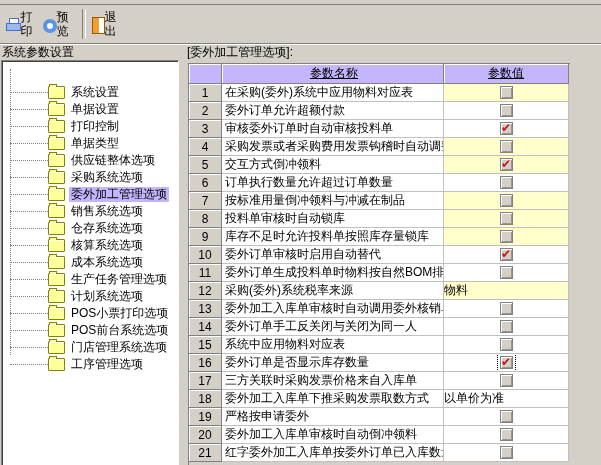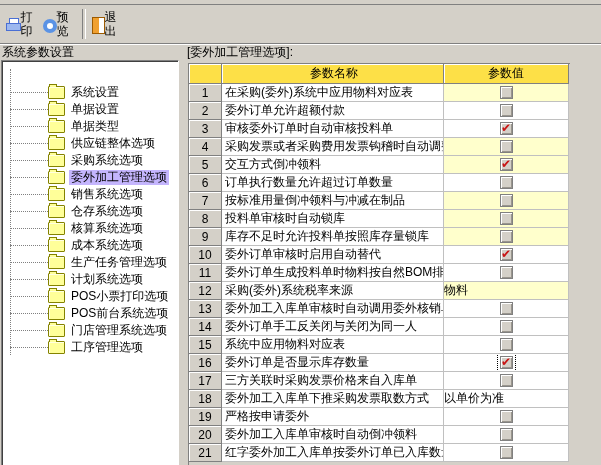--- a/index.html
+++ b/index.html
@@ -55,23 +55,23 @@
   .gc{box-sizing:border-box;overflow:hidden;white-space:nowrap;display:flex;align-items:center;}
   .gc.num{width:33px;flex:none;justify-content:center;background:#d4d0c8;
           border-right:1px solid #808080;border-bottom:1px solid #808080;
           box-shadow:inset 1px 1px 0 #fff;}
   .gc.name{width:222px;flex:none;background:#fff;padding-left:3px;
            border-right:1px solid #c0c0c0;border-bottom:1px solid #c0c0c0;}
   .gc.val{width:125px;flex:none;background:#fff;justify-content:center;
           border-right:1px solid #c0c0c0;border-bottom:1px solid #c0c0c0;}
   .gc.val.text{justify-content:flex-start;}
   .gc.val.yellow{background:#ffffcc;}
-  .header .gc{background:#fde047;justify-content:center;font-weight:normal;
+  .header .gc{background:#c4b5fd;justify-content:center;font-weight:normal;
           border-right:1px solid #808080;border-bottom:1px solid #808080;
-          box-shadow:inset 1px 1px 0 #fff;}
+          box-shadow:inset 1px 1px 0 #fff;text-decoration:underline;}
   
   .cb{width:13px;height:13px;background:#d4d0c8;border:1px solid #808080;box-sizing:border-box;
       box-shadow:inset 1px 1px 0 #fff, inset -1px -1px 0 #9a968e;
       display:flex;align-items:center;justify-content:center;
       font-size:12px;font-weight:bold;color:#c81414;line-height:11px;}
   .cb.focus{outline:1px dotted #000;outline-offset:2px;}
 </style>
 </head>
 <body>
 
@@ -108,20 +108,25 @@
             <span class="tlabel">系统设置</span>
           </div>
           <div class="titem">
             <span class="tconn"></span>
             <span class="tfolder"></span>
             <span class="tlabel">单据设置</span>
           </div>
           <div class="titem">
             <span class="tconn"></span>
             <span class="tfolder"></span>
+            <span class="tlabel">打印控制</span>
+          </div>
+          <div class="titem">
+            <span class="tconn"></span>
+            <span class="tfolder"></span>
             <span class="tlabel">单据类型</span>
           </div>
           <div class="titem">
             <span class="tconn"></span>
             <span class="tfolder"></span>
             <span class="tlabel">供应链整体选项</span>
           </div>
           <div class="titem">
             <span class="tconn"></span>
             <span class="tfolder"></span>

